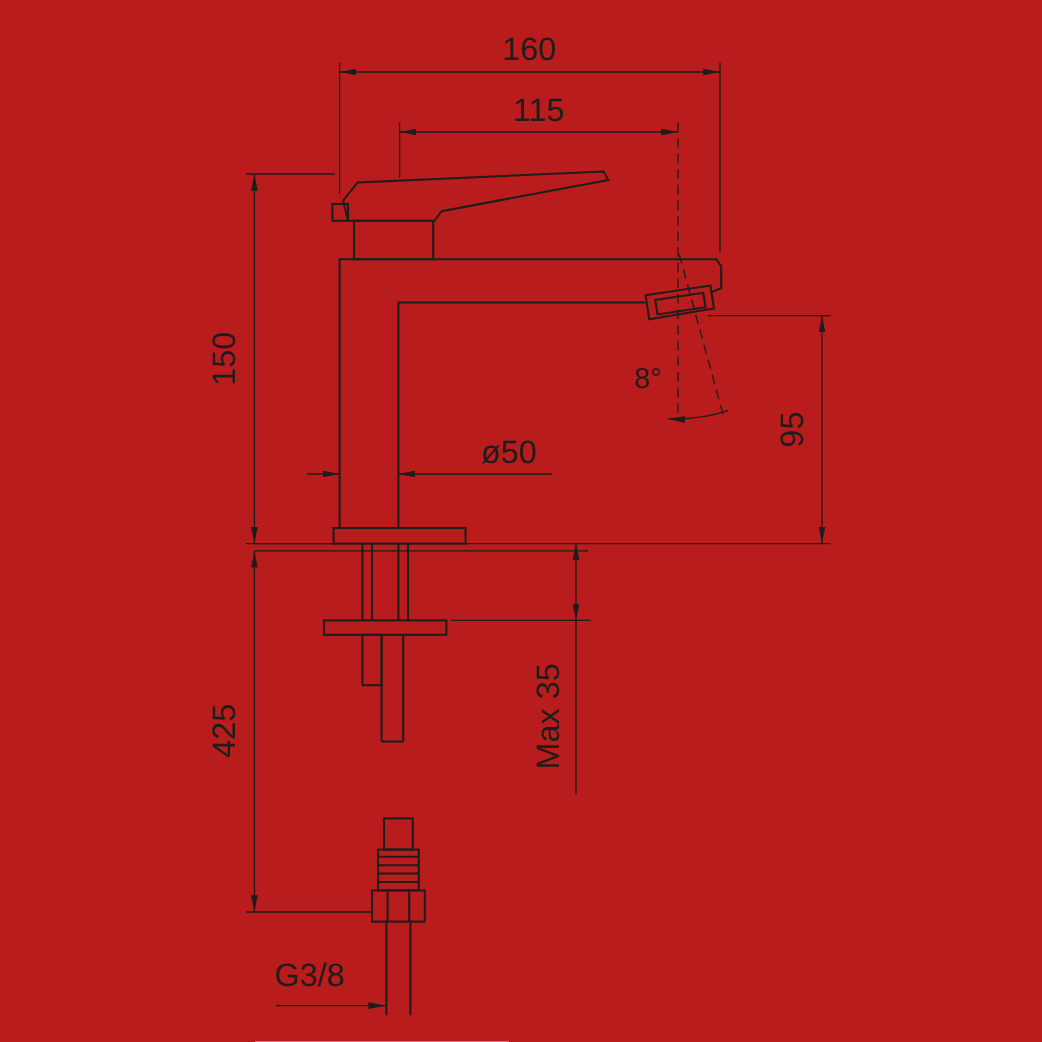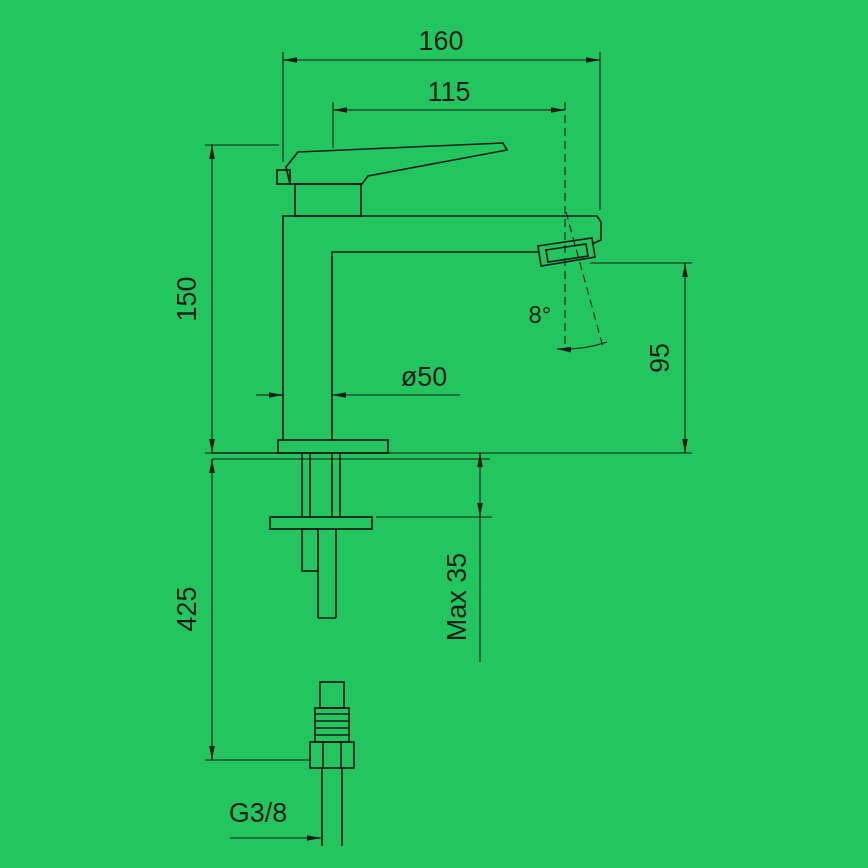--- a/index.html
+++ b/index.html
@@ -6,21 +6,21 @@
     margin: 0;
     padding: 0;
     background: #ffffff;
     width: 868px;
     height: 868px;
     font-family: "Liberation Sans", sans-serif;
   }
   .canvas-wrap {
     width: 868px;
     height: 868px;
-    background: #22c55e;
+    background: #b91c1c;
   }
   svg {
     display: block;
   }
   .outline {
     fill: none;
     stroke: #1d1d1b;
     stroke-width: 1.7;
     stroke-linecap: butt;
     stroke-linejoin: miter;

